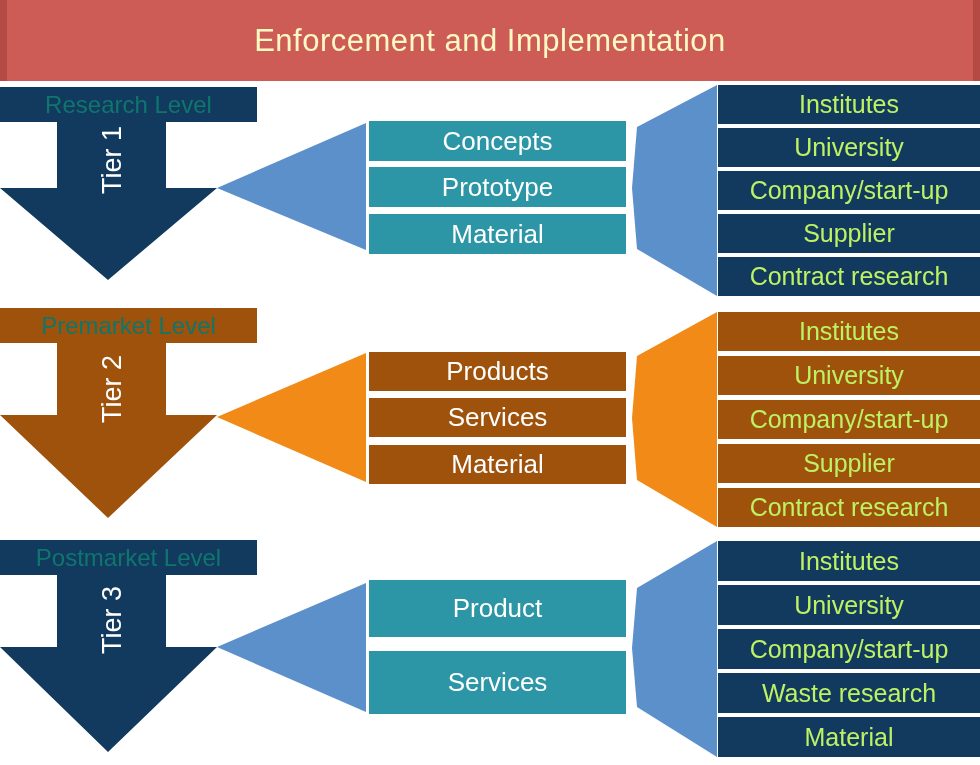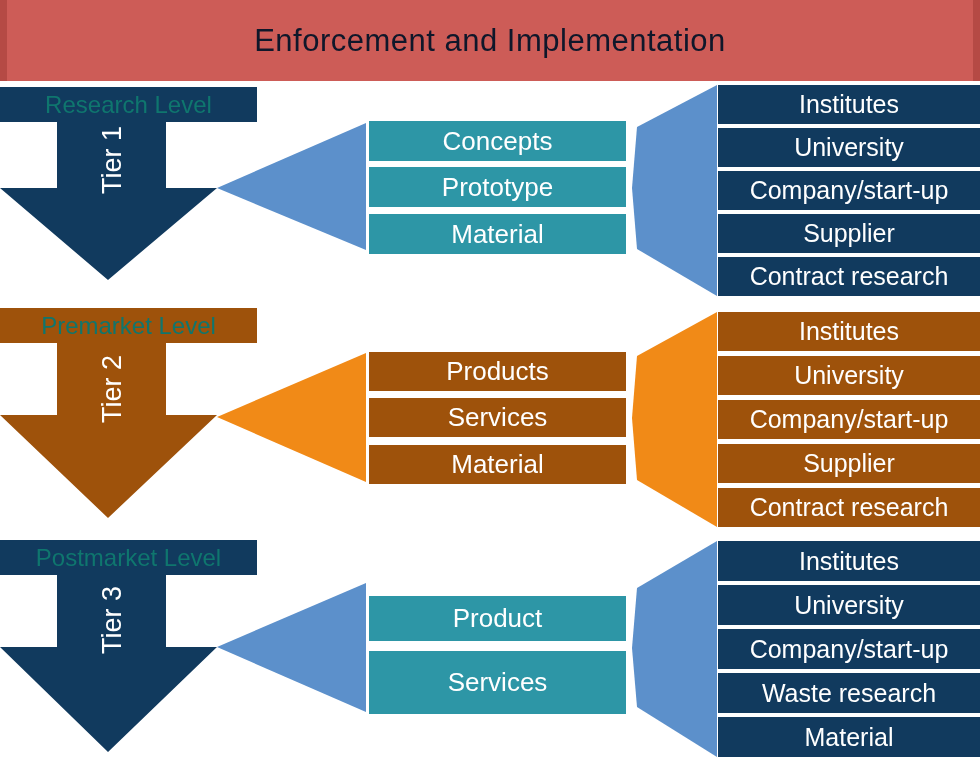--- a/index.html
+++ b/index.html
@@ -18,41 +18,41 @@
   .fill-orange{ fill: #f18a17; }
 
   .banner {
     position: absolute; left: 0; top: 0; width: 980px; height: 81px;
     background: #cd5c57;
     display: flex; align-items: center; justify-content: center;
   }
   .banner-edge { position: absolute; top: 0; height: 81px; width: 7px; background: #b54a45; }
   .banner-edge.left  { left: 0; }
   .banner-edge.right { right: 0; }
-  .banner-title { color: #0f172a; font-size: 31px; letter-spacing: 0.5px; }
+  .banner-title { color: #fef9c3; font-size: 31px; letter-spacing: 0.5px; }
 
   .band-label {
     position: absolute; left: 0; width: 257px; height: 35px;
     display: flex; align-items: center; justify-content: center;
     color: #0f766e; font-size: 24px; white-space: nowrap;
   }
   .tier-label {
     position: absolute;
     color: #ffffff; font-size: 27px; white-space: nowrap;
     transform: translate(-50%, -50%) rotate(-90deg);
   }
   .item-box {
     position: absolute; left: 369px; width: 257px;
     display: flex; align-items: center; justify-content: center;
     color: #ffffff; font-size: 26px; white-space: nowrap; text-align: right;
   }
   .stake-box {
     position: absolute; left: 718px; width: 262px;
     display: flex; align-items: center; justify-content: center;
-    color: #ffffff; font-size: 25px; white-space: nowrap;
+    color: #bef264; font-size: 25px; white-space: nowrap;
   }
   .bg-teal  { background: #2d96a6; }
   .bg-brown { background: #9e520b; }
   .bg-navy  { background: #113a5e; }
 </style>
 </head>
 <body>
 
 <div class="canvas">
 
@@ -99,21 +99,21 @@
 
   <div class="stake-box bg-brown" style="top:312px; height:39px">Institutes</div>
   <div class="stake-box bg-brown" style="top:356px; height:39px">University</div>
   <div class="stake-box bg-brown" style="top:400px; height:39px">Company/start-up</div>
   <div class="stake-box bg-brown" style="top:444px; height:39px">Supplier</div>
   <div class="stake-box bg-brown" style="top:488px; height:39px">Contract research</div>
 
   <div class="band-label" style="top:540px">Postmarket Level</div>
   <div class="tier-label" style="left:112px; top:620px">Tier 3</div>
 
-  <div class="item-box bg-teal" style="top:596px; height:45px">Product</div>
+  <div class="item-box bg-teal" style="top:580px; height:57px">Product</div>
   <div class="item-box bg-teal" style="top:651px; height:63px">Services</div>
 
   <div class="stake-box bg-navy" style="top:541px; height:40px">Institutes</div>
   <div class="stake-box bg-navy" style="top:585px; height:40px">University</div>
   <div class="stake-box bg-navy" style="top:629px; height:40px">Company/start-up</div>
   <div class="stake-box bg-navy" style="top:673px; height:40px">Waste research</div>
   <div class="stake-box bg-navy" style="top:717px; height:40px">Material</div>
 
 </div>
 

